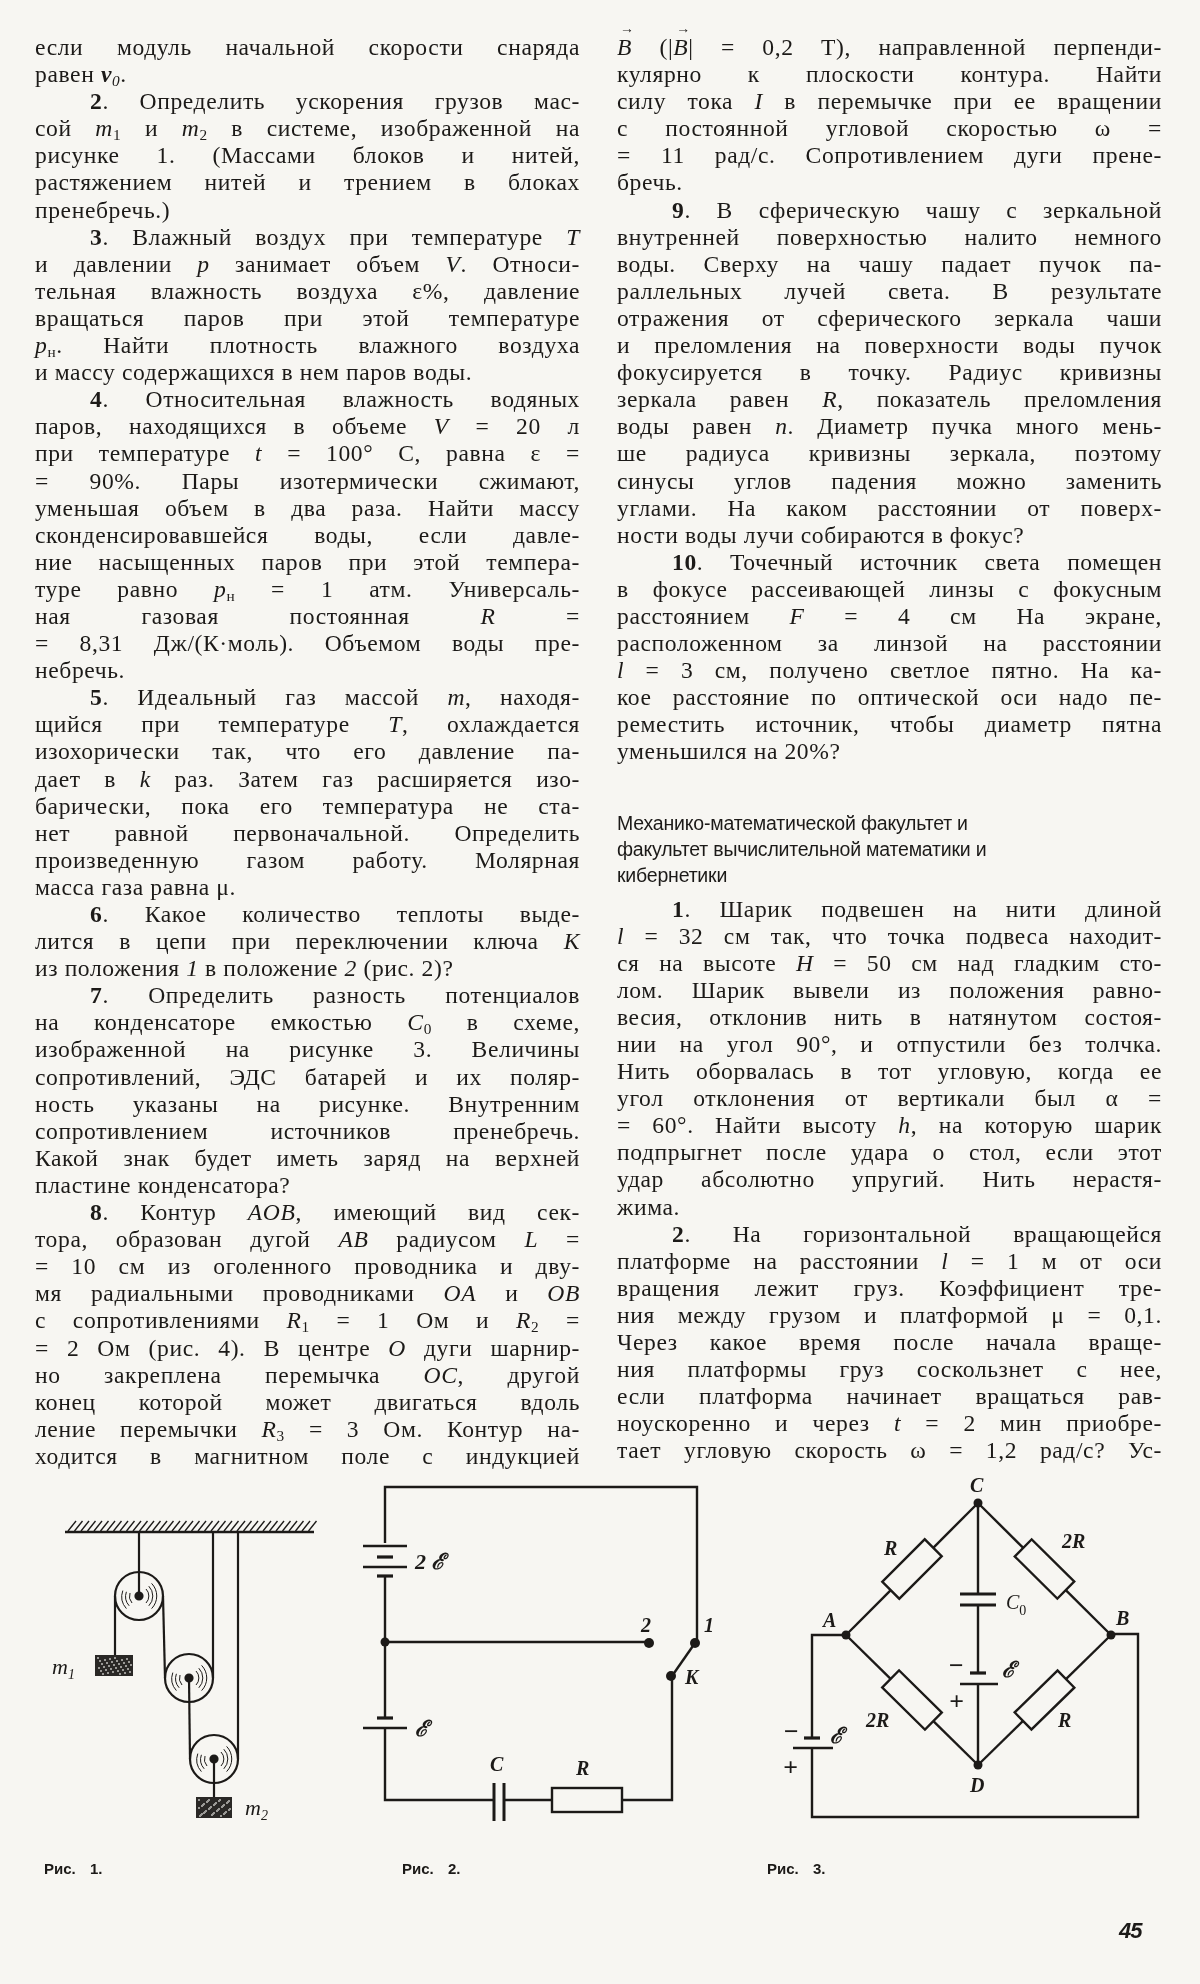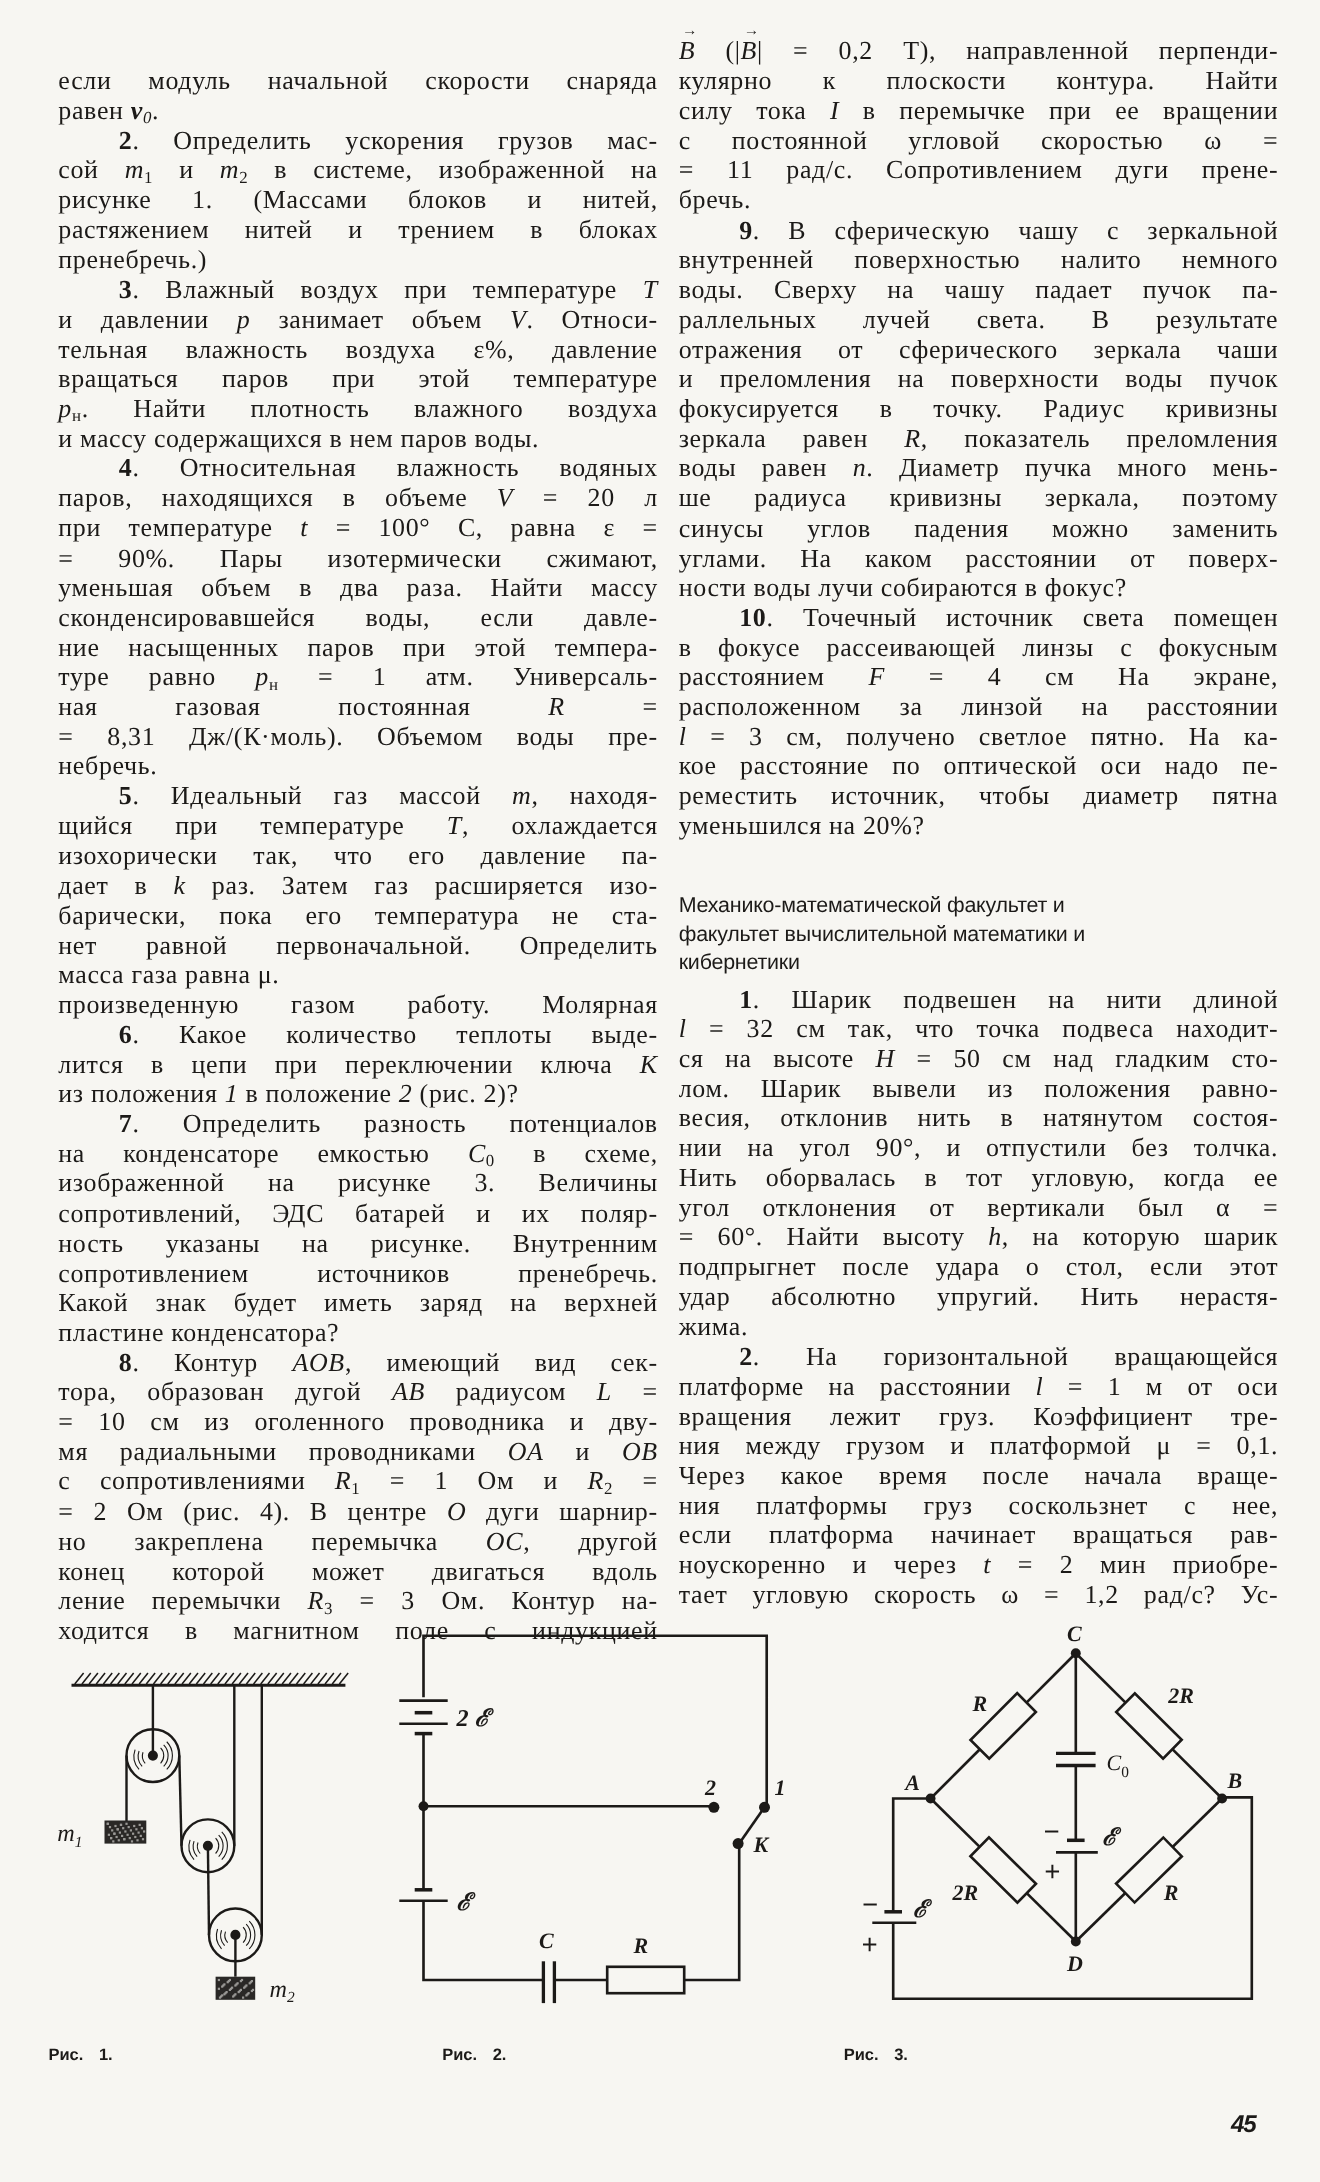--- a/index.html
+++ b/index.html
@@ -2,21 +2,21 @@
 <html><head>
 <meta charset="utf-8">
 <style>
   html, body { margin:0; padding:0; }
   body {
     width:1200px; height:1984px; position:relative; overflow:hidden;
     background:#f7f6f2; color:#1c1a18;
     font-family:"Liberation Serif", "DejaVu Serif", serif;
   }
   .col { position:absolute; width:545px; }
-  #col-left { left:53px; top:34px;margin-top:27px; }
+  #col-left { left:35px; top:34px; }
   #col-right { left:617px; top:34px; }
   .line {
     height:27.1px; line-height:27.1px; font-size:23.6px;
     white-space:nowrap; text-align:justify; text-align-last:justify;
     letter-spacing:0.6px; overflow:visible;
   }
   .line.last { text-align-last:left; }
   .line.indent { padding-left:55px; }
   .line.heading {
     font-family:"Liberation Sans", "DejaVu Sans", sans-serif;
@@ -69,22 +69,22 @@
     <div class="line">туре равно <i>p</i><sub>н</sub> = 1 атм. Универсаль-</div>
     <div class="line">ная газовая постоянная <i>R</i> =</div>
     <div class="line">= 8,31 Дж/(К·моль). Объемом воды пре-</div>
     <div class="line last">небречь.</div>
     <div class="line indent"><b>5</b>. Идеальный газ массой <i>m</i>, находя-</div>
     <div class="line">щийся при температуре <i>T</i>, охлаждается</div>
     <div class="line">изохорически так, что его давление па-</div>
     <div class="line">дает в <i>k</i> раз. Затем газ расширяется изо-</div>
     <div class="line">барически, пока его температура не ста-</div>
     <div class="line">нет равной первоначальной. Определить</div>
+    <div class="line">произведенную газом работу. Молярная</div>
     <div class="line last">масса газа равна μ.</div>
-    <div class="line">произведенную газом работу. Молярная</div>
     <div class="line indent"><b>6</b>. Какое количество теплоты выде-</div>
     <div class="line">лится в цепи при переключении ключа <i>K</i></div>
     <div class="line last">из положения <i>1</i> в положение <i>2</i> (рис. 2)?</div>
     <div class="line indent"><b>7</b>. Определить разность потенциалов</div>
     <div class="line">на конденсаторе емкостью <i>C</i><sub>0</sub> в схеме,</div>
     <div class="line">изображенной на рисунке 3. Величины</div>
     <div class="line">сопротивлений, ЭДС батарей и их поляр-</div>
     <div class="line">ность указаны на рисунке. Внутренним</div>
     <div class="line">сопротивлением источников пренебречь.</div>
     <div class="line">Какой знак будет иметь заряд на верхней</div>

